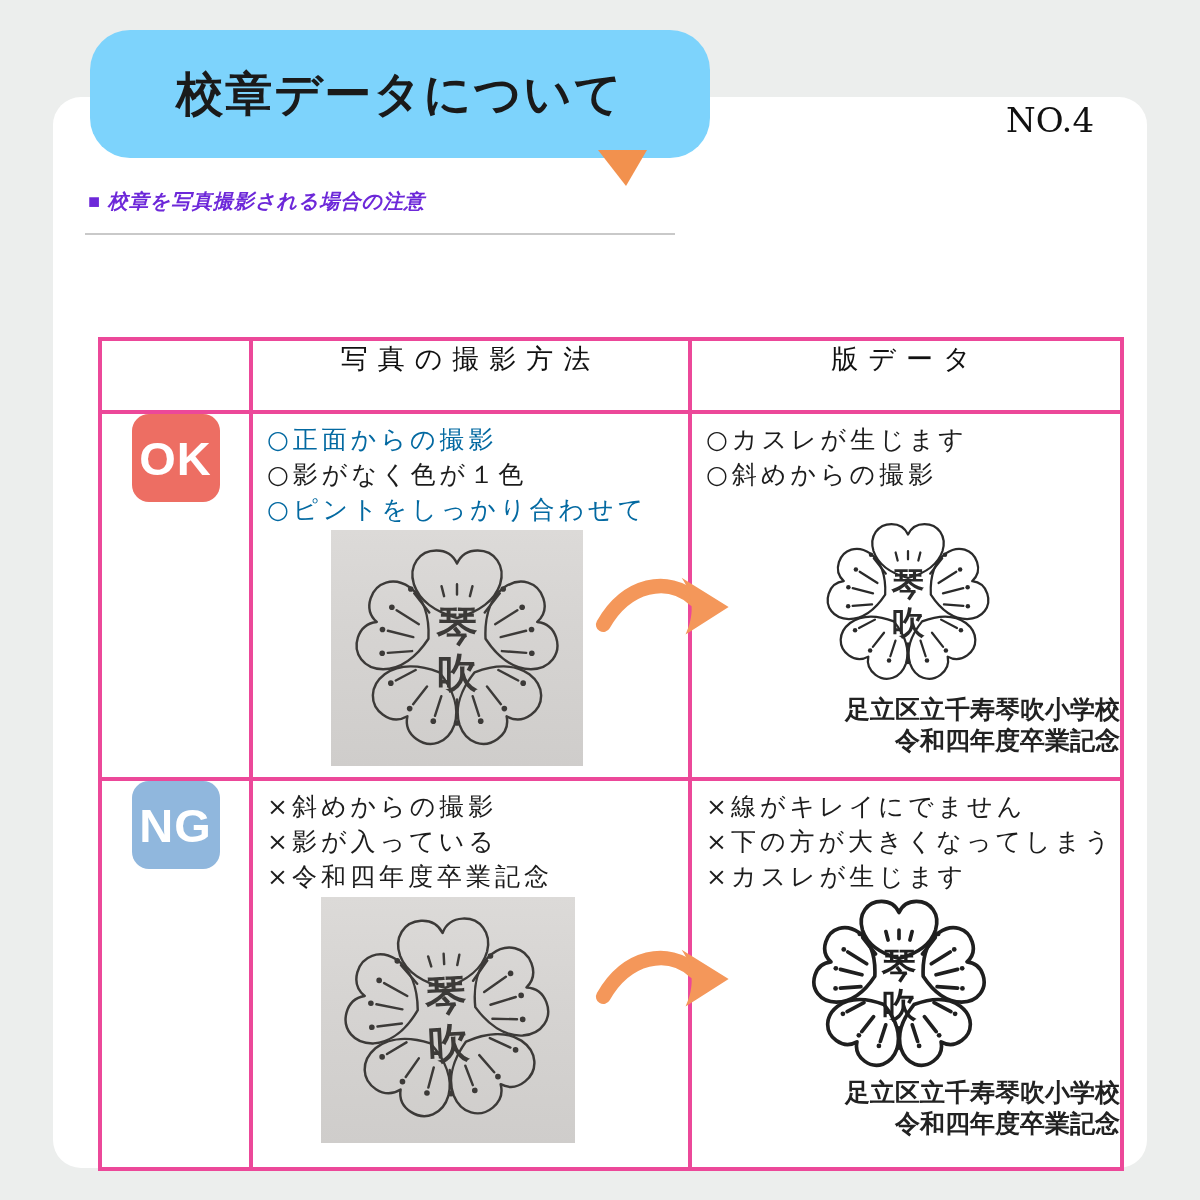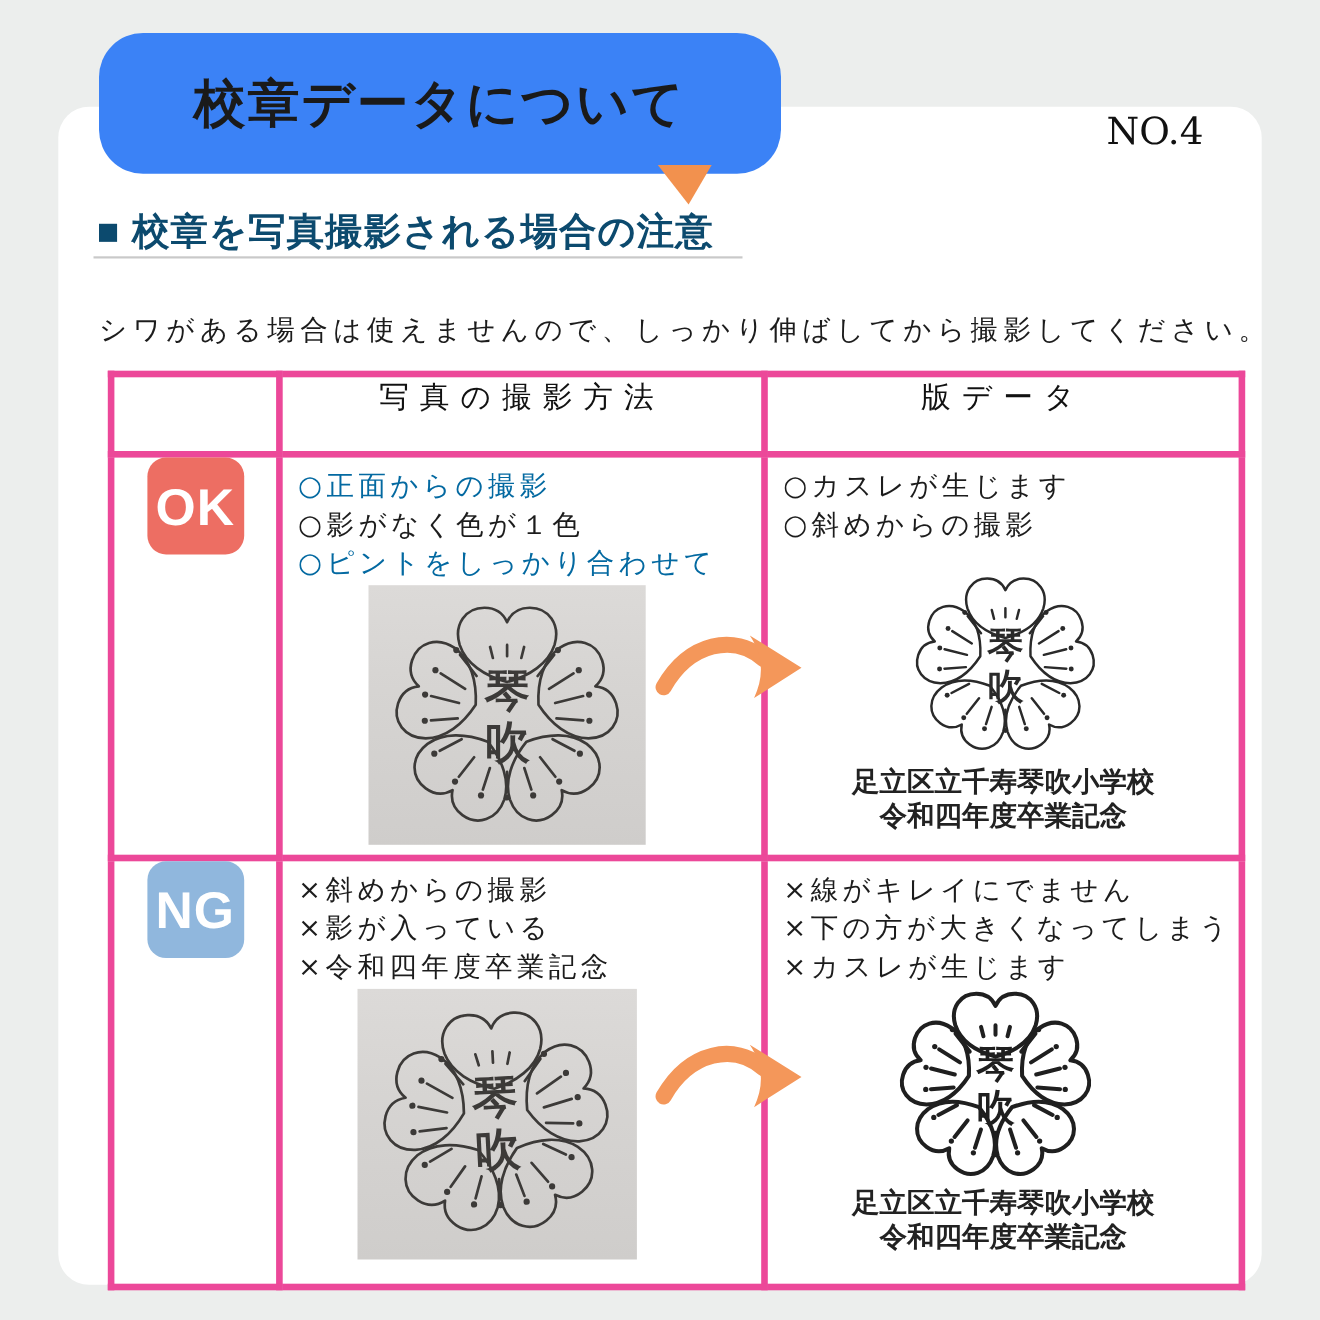--- a/index.html
+++ b/index.html
@@ -1,53 +1,53 @@
 <!DOCTYPE html>
 <html><head>
 <meta charset="utf-8">
 <style>
   html,body{margin:0;padding:0;}
   body{width:1200px;height:1200px;font-family:"Liberation Sans",sans-serif;}
   .stage{position:relative;width:1200px;height:1200px;background:#ECEEED;overflow:hidden;}
   .panel{position:absolute;left:53px;top:97px;width:1094px;height:1071px;background:#ffffff;border-radius:28px;}
   
-  .bubble{position:absolute;left:90px;top:30px;width:620px;height:128px;background:#3b82f6;border-radius:40px;display:flex;align-items:center;justify-content:center;z-index:3;}
+  .bubble{position:absolute;left:90px;top:30px;width:620px;height:128px;background:#7dd3fc;border-radius:40px;display:flex;align-items:center;justify-content:center;z-index:3;}
   .bubble-title{font-family:"DejaVu Serif","Liberation Serif",serif;font-size:47px;font-weight:600;color:#1a1a1a;letter-spacing:2px;}
   .bubble-tail{position:absolute;left:598px;top:150px;width:0;height:0;border-top:36px solid #F2914E;border-left:28px solid transparent;border-right:21px solid transparent;z-index:3;}
   .no-label{position:absolute;left:960px;top:100px;width:180px;text-align:center;font-family:"DejaVu Serif","Liberation Serif",serif;font-size:34px;color:#111;z-index:4;}
   
-  .section-heading{position:absolute;left:88px;top:188px;font-size:34px;font-weight:bold;color:#0c4a6e;letter-spacing:1px;z-index:4;}
+  .section-heading{position:absolute;left:88px;top:188px;font-size:20px;font-weight:bold;color:#6d28d9;letter-spacing:1px;z-index:4;font-style:italic;}
   .heading-underline{position:absolute;left:85px;top:233px;width:590px;height:2px;background:#c9c9c9;z-index:4;}
   .body-line{position:absolute;left:90px;font-family:"DejaVu Serif","Liberation Serif",serif;font-size:25px;color:#1c1c1c;letter-spacing:5px;z-index:4;margin:0;}
   .body-line-1{top:243px;}
   .body-line-2{top:283px;}
   
   table.main{position:absolute;left:98px;top:337px;border-collapse:collapse;table-layout:fixed;z-index:2;}
-  table.main td,table.main th{border:6px solid #ec4899;padding:0;position:relative;vertical-align:top;}
+  table.main td,table.main th{border:4px solid #ec4899;padding:0;position:relative;vertical-align:top;}
   th.hdr{font-family:"DejaVu Serif","Liberation Serif",serif;font-size:27px;font-weight:normal;color:#111;letter-spacing:10px;text-align:center;vertical-align:middle;}
   .col-badge{width:147px;}
   .col-method{width:435px;}
   .col-plate{width:428px;}
   .row-hdr{height:73px;}
   .row-ok{height:367px;}
   .row-ng{height:390px;}
   td.badge-cell{vertical-align:middle;}
   .badge{width:88px;height:88px;margin:0 auto;border-radius:17px;display:flex;align-items:center;justify-content:center;color:#fff;font-size:47px;font-weight:bold;letter-spacing:1px;}
   .badge-ok{background:#ED6E63;}
   .badge-ng{background:#90B7DD;}
   .notes{position:absolute;left:14px;top:8px;margin:0;padding:0;list-style:none;font-family:"DejaVu Serif","Liberation Serif",serif;font-size:25px;line-height:35px;color:#1c1c1c;letter-spacing:4px;white-space:nowrap;}
   .note-red{color:#0369a1;}
   .photo{position:absolute;background:linear-gradient(180deg,#DCDAD8 0%,#D6D4D2 40%,#CFCDCB 100%);}
   .photo-ok{left:78px;top:116px;width:252px;height:236px;}
   .photo-ng{left:68px;top:116px;width:254px;height:246px;}
   .photo-ok .emblem{position:absolute;left:21px;top:13px;color:#3C3A38;}
   .photo-ng .emblem{position:absolute;left:20px;top:15px;color:#3C3A38;transform:rotate(-3deg);}
   .plate-emblem-ok{position:absolute;left:132px;top:104px;color:#2A2A2A;}
   .plate-emblem-ng{position:absolute;left:118px;top:114px;color:#1F1F1F;}
-  .school-caption{position:absolute;left:0;width:100%;text-align:center;font-weight:bold;font-size:25px;line-height:31px;color:#222;letter-spacing:0px;}
+  .school-caption{position:absolute;left:0;width:100%;text-align:right;font-weight:bold;font-size:25px;line-height:31px;color:#222;letter-spacing:0px;}
   .school-ok{top:280px;}
   .school-ng{top:296px;}
   .arrow{position:absolute;width:142px;height:94px;z-index:6;}
   .arrow-ok{left:593px;top:564px;}
   .arrow-ng{left:593px;top:936px;}
   .hidden-defs{position:absolute;width:0;height:0;overflow:hidden;}
   .sakura-line{fill:none;stroke:currentColor;stroke-linecap:round;stroke-linejoin:round;}
   .sakura-dots{fill:currentColor;stroke:none;}
   .sakura-kanji{fill:currentColor;stroke:none;font-family:"DejaVu Serif","Liberation Serif",serif;font-weight:bold;font-size:44px;text-anchor:middle;}
 </style>
@@ -96,21 +96,20 @@
   <div class="panel"></div>
 
   <div class="bubble">
     <span class="bubble-title">校章データについて</span>
   </div>
   <div class="bubble-tail"></div>
   <div class="no-label">NO.4</div>
 
   <div class="section-heading">■ 校章を写真撮影される場合の注意</div>
   <div class="heading-underline"></div>
-  <p class="body-line body-line-2">シワがある場合は使えませんので、しっかり伸ばしてから撮影してください。</p>
 
   <table class="main">
     <tbody>
         <tr class="row-hdr">
       <th class="hdr col-badge"></th>
       <th class="hdr col-method">写真の撮影方法</th>
       <th class="hdr col-plate">版データ</th>
     </tr>
     <tr class="row-ok">
       <td class="badge-cell">

